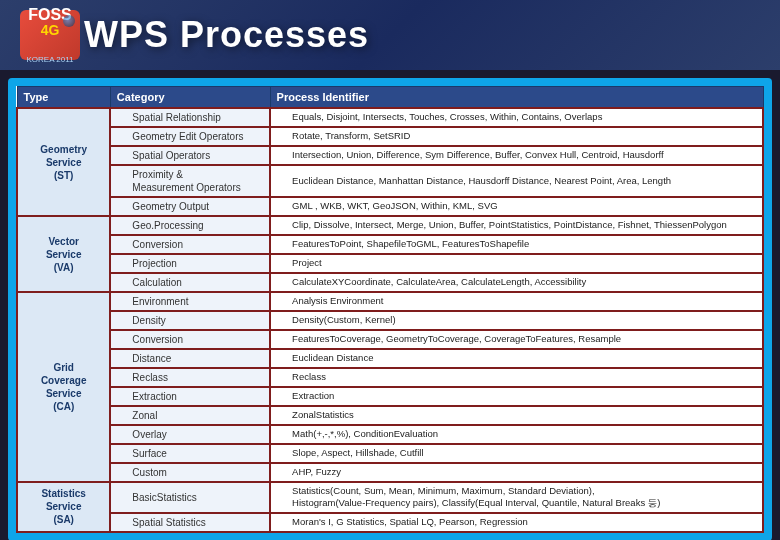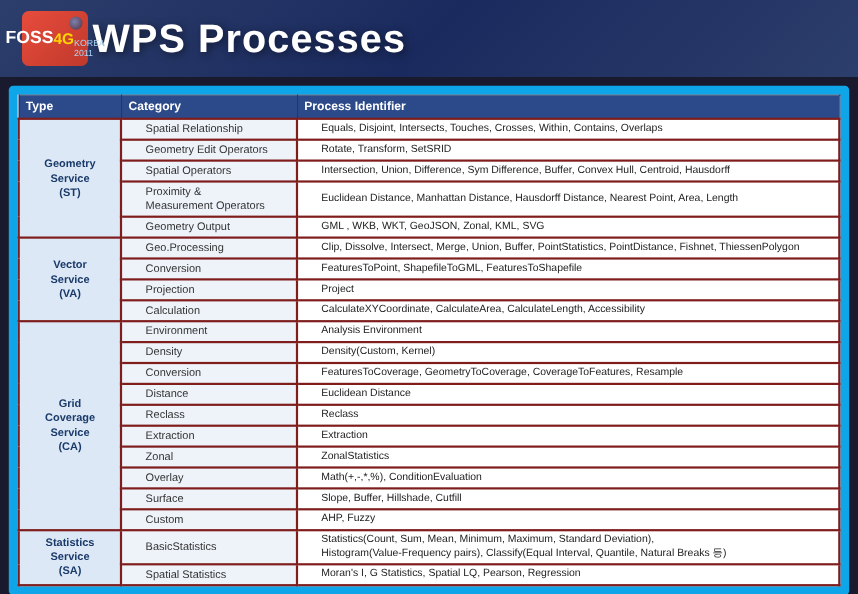--- a/index.html
+++ b/index.html
@@ -25,20 +25,21 @@
       display: flex;
       align-items: center;
       gap: 8px;
     }
     .logo-box {
       background: linear-gradient(135deg, #e74c3c, #c0392b);
       border-radius: 6px;
       width: 60px;
       height: 50px;
       display: flex;
+      flex-direction: column;
       align-items: center;
       justify-content: center;
       position: relative;
     }
     .logo-foss {
       color: white;
       font-size: 16px;
       font-weight: 900;
       line-height: 1;
     }
@@ -169,21 +170,21 @@
       <tr>
         <td class="category-cell">Spatial Operators</td>
         <td class="process-cell">Intersection, Union, Difference, Sym Difference, Buffer, Convex Hull, Centroid, Hausdorff</td>
       </tr>
       <tr>
         <td class="category-cell">Proximity &amp;<br>Measurement Operators</td>
         <td class="process-cell">Euclidean Distance, Manhattan Distance, Hausdorff Distance, Nearest Point, Area, Length</td>
       </tr>
       <tr>
         <td class="category-cell">Geometry Output</td>
-        <td class="process-cell">GML , WKB, WKT, GeoJSON, Zonal, KML, SVG</td>
+        <td class="process-cell">GML , WKB, WKT, GeoJSON, Within, KML, SVG</td>
       </tr>
 
       <tr>
         <td class="type-cell" rowspan="4">Vector<br>Service<br>(VA)</td>
         <td class="category-cell">Geo.Processing</td>
         <td class="process-cell">Clip, Dissolve, Intersect, Merge, Union, Buffer, PointStatistics, PointDistance, Fishnet, ThiessenPolygon</td>
       </tr>
       <tr>
         <td class="category-cell">Conversion</td>
         <td class="process-cell">FeaturesToPoint, ShapefileToGML, FeaturesToShapefile</td>
@@ -225,21 +226,21 @@
       <tr>
         <td class="category-cell">Zonal</td>
         <td class="process-cell">ZonalStatistics</td>
       </tr>
       <tr>
         <td class="category-cell">Overlay</td>
         <td class="process-cell">Math(+,-,*,%), ConditionEvaluation</td>
       </tr>
       <tr>
         <td class="category-cell">Surface</td>
-        <td class="process-cell">Slope, Buffer, Hillshade, Cutfill</td>
+        <td class="process-cell">Slope, Aspect, Hillshade, Cutfill</td>
       </tr>
       <tr>
         <td class="category-cell">Custom</td>
         <td class="process-cell">AHP, Fuzzy</td>
       </tr>
 
       <tr>
         <td class="type-cell" rowspan="2">Statistics<br>Service<br>(SA)</td>
         <td class="category-cell">BasicStatistics</td>
         <td class="process-cell">Statistics(Count, Sum, Mean, Minimum, Maximum, Standard Deviation),<br>Histogram(Value-Frequency pairs), Classify(Equal Interval, Quantile, Natural Breaks 등)</td>

